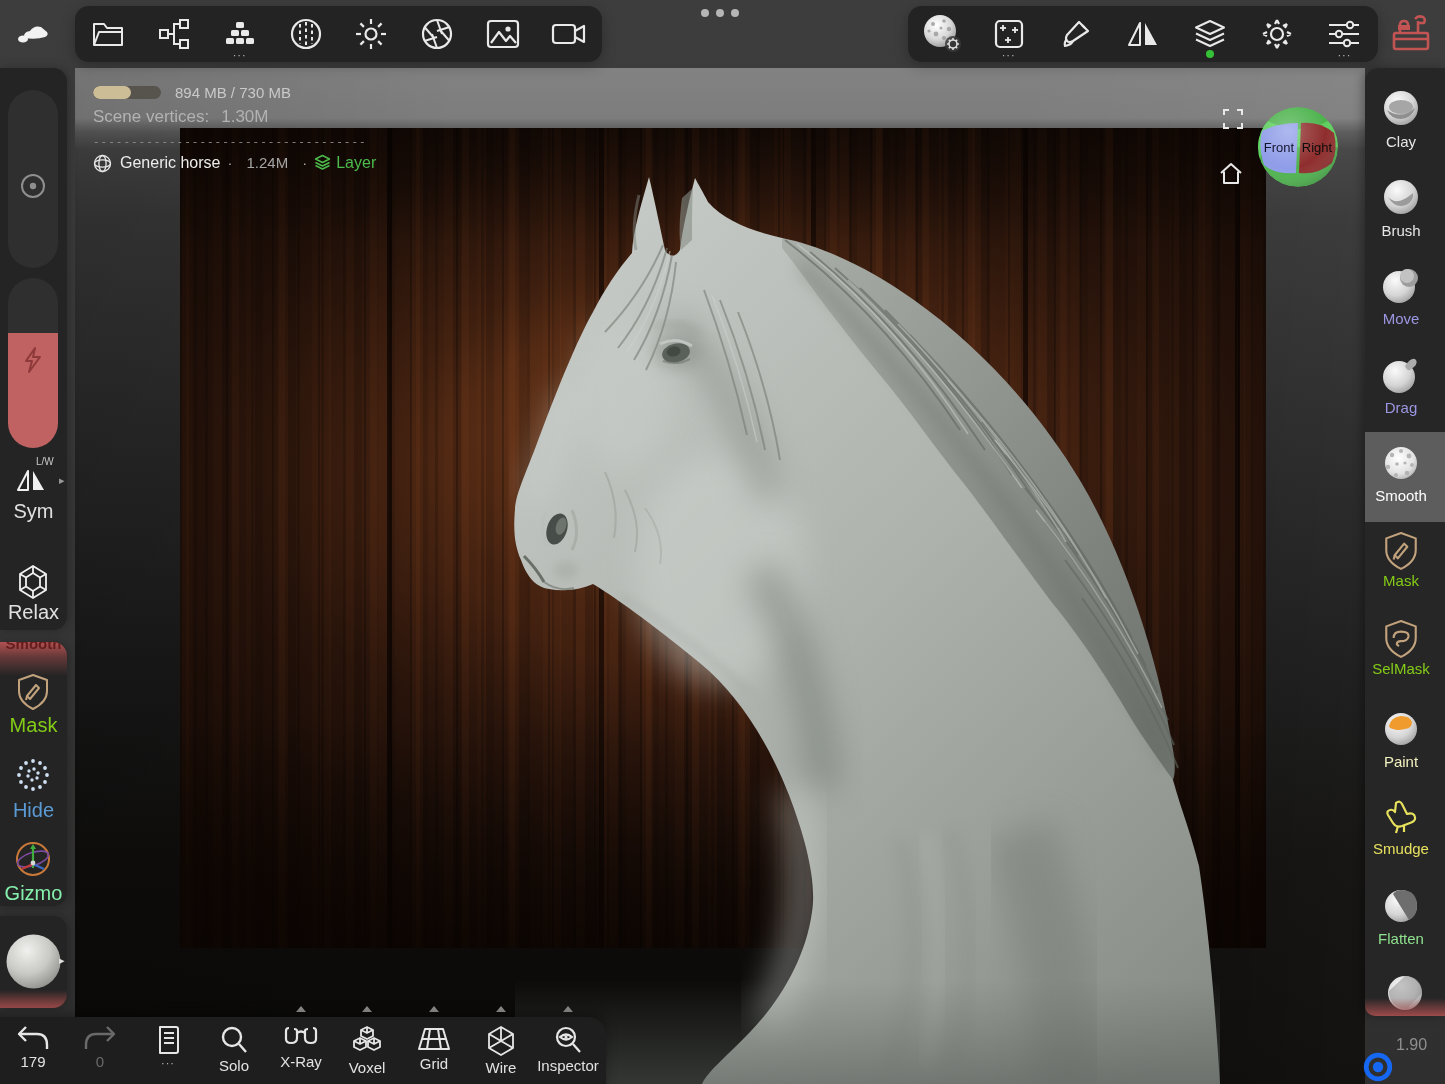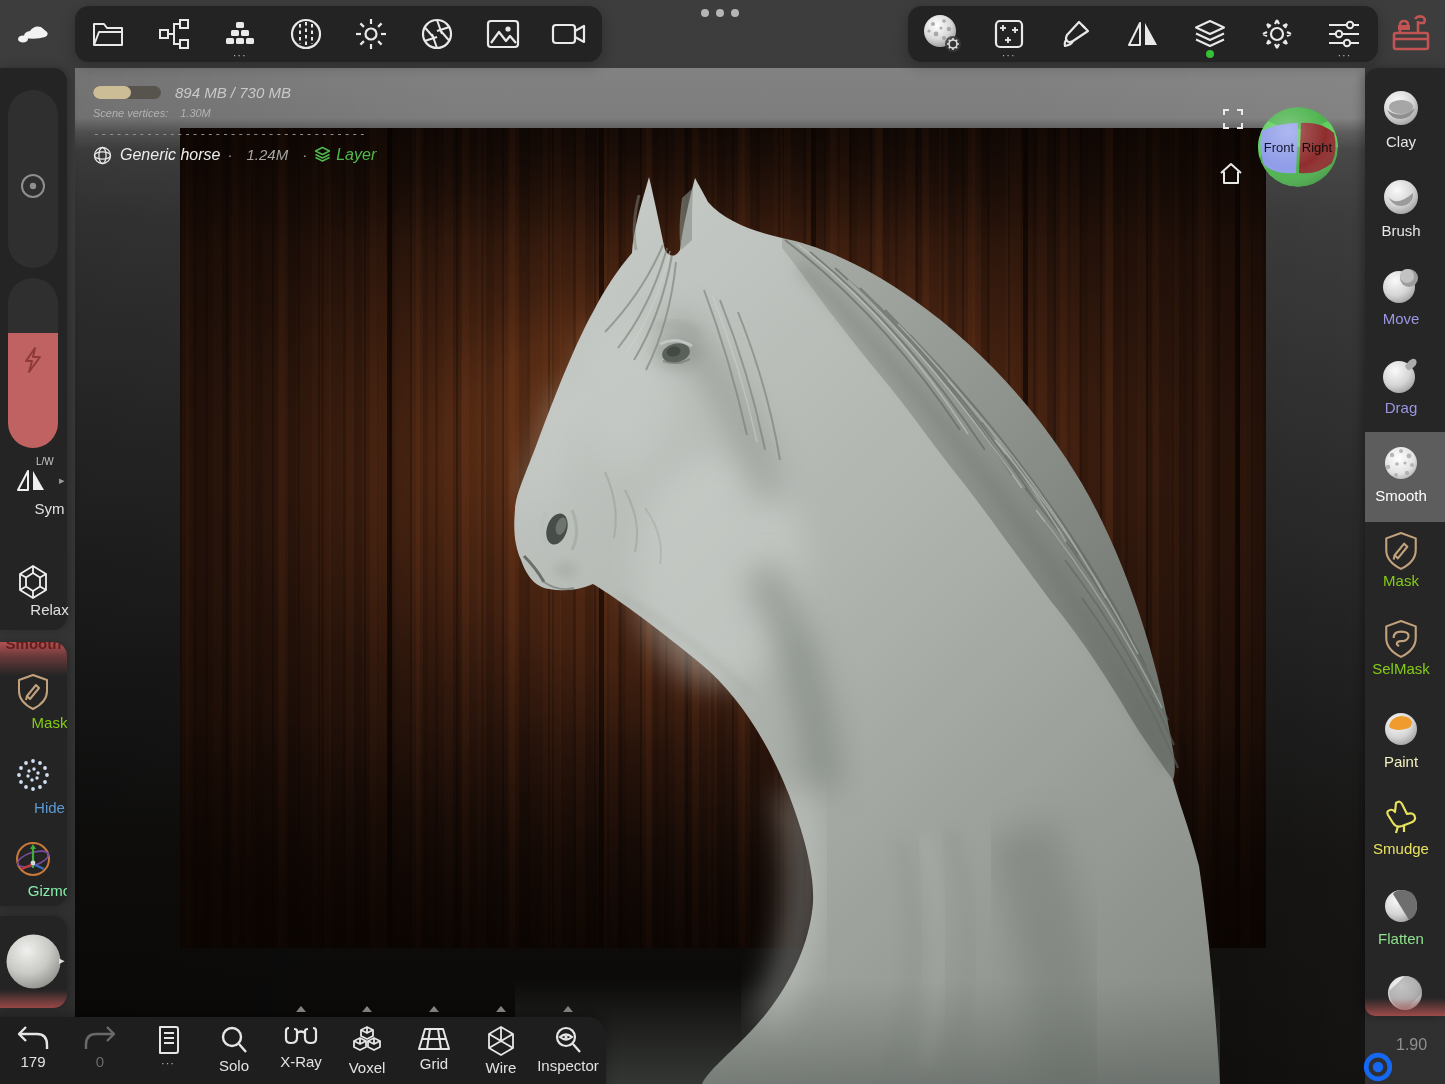--- a/index.html
+++ b/index.html
@@ -18,26 +18,26 @@
       radial-gradient(75% 62% at 52% 44%, rgba(0,0,0,0) 38%, rgba(0,0,0,.45) 74%, rgba(8,3,1,.82) 100%),
       repeating-linear-gradient(90deg, rgba(0,0,0,0) 0 207px, rgba(10,3,1,.65) 207px 212px),
       repeating-linear-gradient(90deg, rgba(0,0,0,.25) 0 2px, rgba(0,0,0,0) 2px 6px, rgba(150,75,32,.12) 6px 13px, rgba(0,0,0,0) 13px 25px, rgba(0,0,0,.18) 25px 28px, rgba(0,0,0,0) 28px 46px),
       repeating-linear-gradient(90deg, rgba(120,60,25,.10) 0 9px, rgba(0,0,0,.12) 9px 17px, rgba(0,0,0,0) 17px 33px),
       linear-gradient(180deg, rgba(0,0,0,.42), rgba(0,0,0,0) 14%, rgba(0,0,0,0) 72%, rgba(0,0,0,.5)),
       radial-gradient(58% 48% at 47% 38%, rgba(178,94,40,.55), rgba(112,56,24,.30) 45%, rgba(30,12,5,0) 78%),
       #351a0e;}
   #horse{left:345px;top:72px;}
 
   
-  #scene-info{left:18px;top:16px;color:#c9c9c9;font-style:italic;}
+  #scene-info{left:18px;top:16px;color:#c9c9c9;}
   .mem-row{display:flex;align-items:center;height:16px;}
   #mem-bar{width:68px;height:13px;border-radius:7px;background:#56544d;overflow:hidden;}
   #mem-fill{width:56%;height:100%;border-radius:7px;background:#cdbd97;}
   #mem-text{margin-left:14px;font-size:15px;color:#c9c9c9;}
-  .vert-row{margin-top:7px;font-size:11px;color:#b2b2b2;}
+  .vert-row{margin-top:7px;font-size:17px;color:#b2b2b2;}
   .vert-row .val{margin-left:12px;}
   #dashes{margin-top:9px;font-size:11px;letter-spacing:1px;color:#8f8f8f;font-family:"Liberation Mono",monospace;}
   .obj-row{margin-top:6px;display:flex;align-items:flex-start;font-size:16px;color:#ececec;}
   .obj-row .dim{color:#a5a5a5;margin:0 7px;font-size:15px;}
   .obj-row .green{color:#4cbb4c;margin-left:5px;}
   .icon-gap{margin-right:8px;display:inline-flex;}
 
   
   .topbar{top:6px;height:56px;background:#232323;border-radius:14px;display:flex;align-items:center;box-shadow:0 4px 14px rgba(0,0,0,.25);}
   #topbar-left{left:75px;width:527px;}
@@ -52,21 +52,21 @@
 
   
   .lpanel{left:0;background:#242424;border-radius:0 14px 14px 0;box-shadow:2px 0 10px rgba(0,0,0,.25);}
   #lpanelA{top:68px;width:67px;height:562px;}
   #lpanelB{top:642px;width:67px;height:264px;overflow:hidden;}
   #lpanelC{top:916px;width:67px;height:92px;overflow:hidden;}
   .slider{left:8px;width:50px;background:#2f2f2f;border-radius:25px;overflow:hidden;}
   #slider-radius{top:22px;height:178px;}
   #slider-intensity{top:210px;height:170px;}
   #intensity-fill{position:absolute;left:0;right:0;bottom:0;height:115px;background:#c06262;}
-  .ltool-label{position:absolute;left:16px;width:67px;text-align:center;font-size:15px;color:#e0e0e0;}
+  .ltool-label{position:absolute;left:0;width:67px;text-align:center;font-size:20px;color:#e0e0e0;}
   .sub-lw{position:absolute;left:36px;top:388px;font-size:10px;color:#c8c8c8;}
   .side-arrow{position:absolute;font-size:11px;color:#9a9a9a;}
   .red-banner{position:absolute;left:0;top:0;width:67px;height:34px;text-align:center;overflow:hidden;
      background:linear-gradient(180deg,#b25151 0%,rgba(178,81,81,.45) 45%,rgba(178,81,81,0) 100%);}
   .red-banner span{position:relative;top:-7px;font-size:15px;color:#641c1c;font-weight:bold;}
   .red-glow{position:absolute;left:0;bottom:0;width:100%;height:18px;
      background:linear-gradient(0deg,rgba(178,81,81,.85),rgba(178,81,81,0));}
 
   
   #rpanel{left:1365px;top:68px;width:80px;height:948px;background:#262626;border-radius:14px 0 0 10px;overflow:hidden;box-shadow:-3px 0 10px rgba(0,0,0,.3);}

